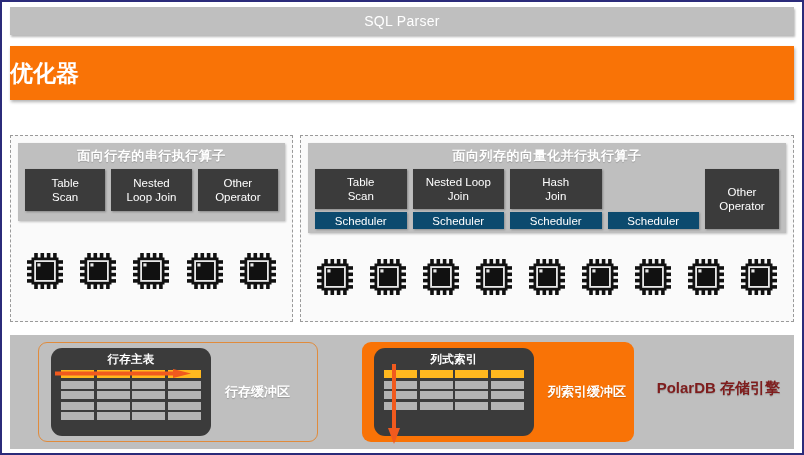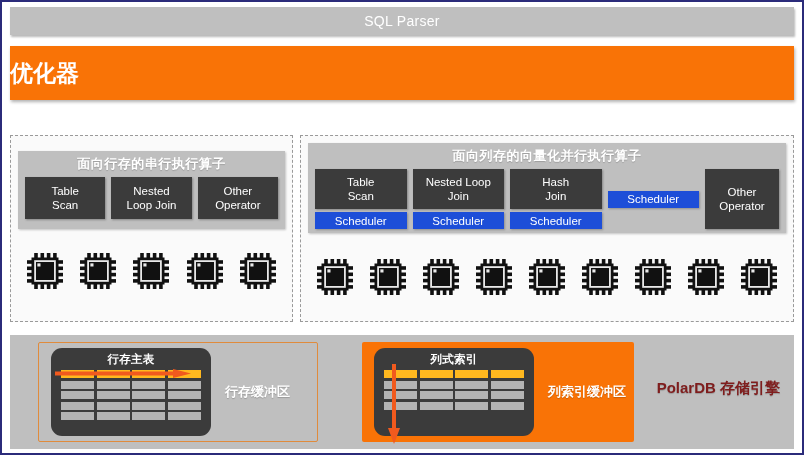--- a/index.html
+++ b/index.html
@@ -51,56 +51,56 @@
   }
   #zone-row  { left: 8px;   top: 133px; width: 283px; height: 187px; }
   #zone-col  { left: 298px; top: 133px; width: 494px; height: 187px; }
 
   .op-panel {
     position: absolute;
     left: 7px; top: 7px; right: 7px;
     background: #bfbfbf;
     box-shadow: 1px 1px 2px rgba(0,0,0,0.22);
   }
-  #zone-row .op-panel { height: 78px; margin-top: 8px; }
+  #zone-row .op-panel { height: 78px; }
   #zone-col .op-panel { height: 90px; }
 
   .panel-title {
     color: #ffffff;
     font-size: 13px; font-weight: bold;
     text-align: center;
     padding-top: 4px;
     letter-spacing: .5px;
     text-shadow: 0 1px 1px rgba(0,0,0,.18);
   }
 
   .op-row {
     display: flex;
     gap: 6px;
     padding: 4px 7px 0 7px;
-    align-items: center;
+    align-items: flex-end;
   }
   .op-box {
     background: #3b3b3b;
     color: #ffffff;
     font-size: 11.5px;
     line-height: 1.22;
     text-align: center;
     display: flex; align-items: center; justify-content: center;
     padding: 3px 4px;
     box-shadow: 1px 1px 2px rgba(0,0,0,0.3);
     white-space: pre-line;
   }
   #zone-row .op-box { height: 42px; flex: 1 1 0; }
 
   
   .op-stack { display: flex; flex-direction: column; gap: 3px; }
   #zone-col .op-box.small { height: 40px; }
   .sched {
-    background: #1d4ed8;
+    background: #0c4a6e;
     color: #ffffff;
     font-size: 11.5px;
     text-align: center;
     height: 17px;
     display: flex; align-items: center; justify-content: center;
     box-shadow: 1px 1px 2px rgba(0,0,0,0.25);
   }
   .op-box.tall { height: 60px; }
 
   
@@ -117,21 +117,21 @@
   
   .storage {
     position: absolute;
     left: 8px; top: 333px;
     width: 784px; height: 114px;
     background: #bfbfbf;
   }
   .buffer {
     position: absolute;
     display: flex; align-items: center;
-    border-radius: 2px;
+    border-radius: 9px;
   }
   #buffer-row {
     left: 28px; top: 7px; width: 280px; height: 100px;
     border: 1px solid #e08b3c;
     background: transparent;
   }
   #buffer-col {
     left: 352px; top: 7px; width: 272px; height: 100px;
     background: #f97306;
   }

